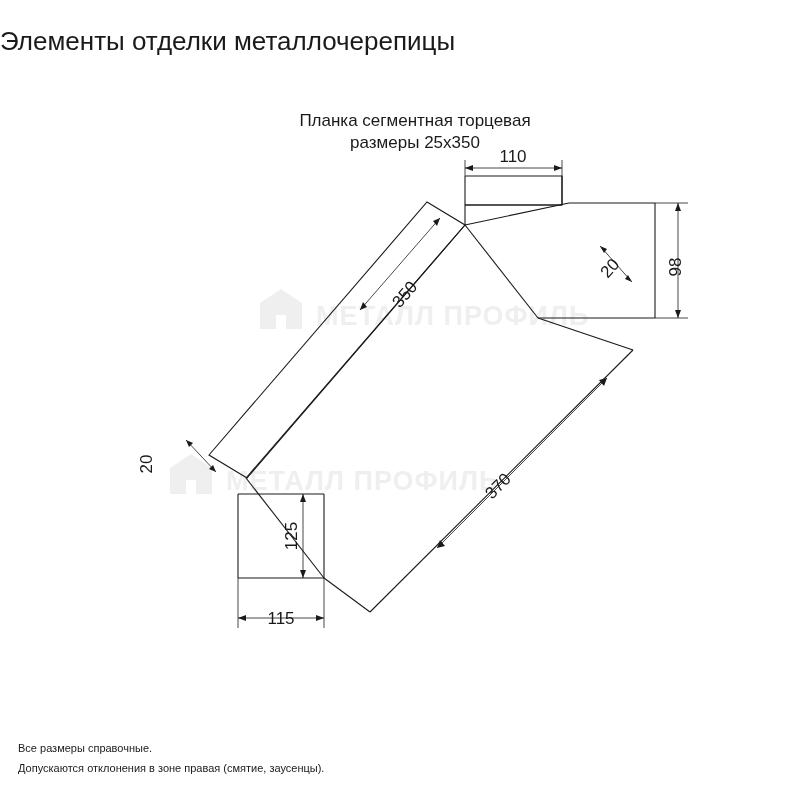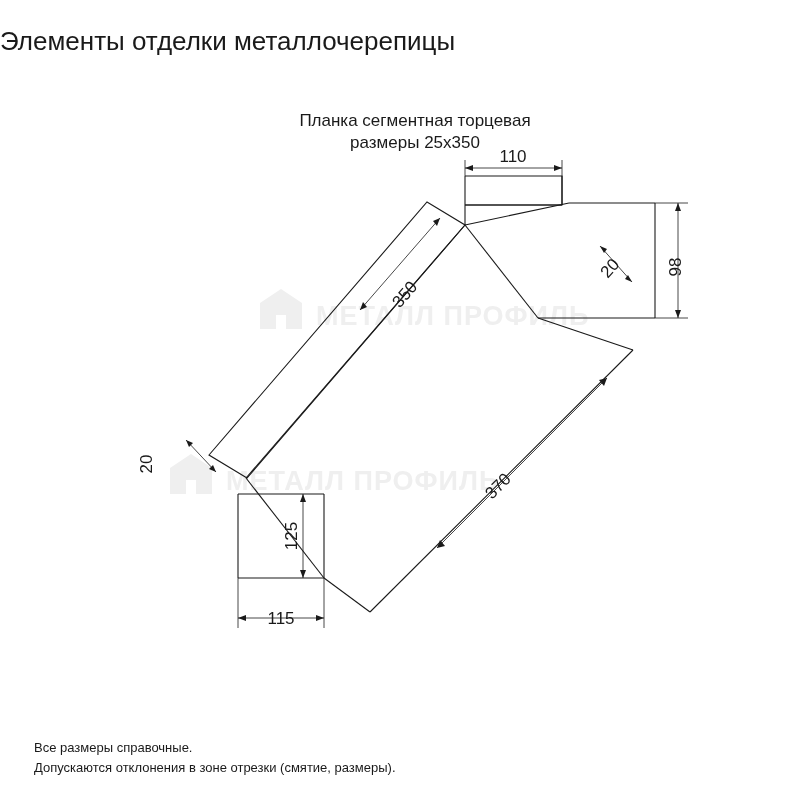--- a/index.html
+++ b/index.html
@@ -44,23 +44,23 @@
   }
   .drawing {
     position: absolute;
     left: 0;
     top: 0;
     width: 800px;
     height: 800px;
   }
   .footnotes {
     position: absolute;
-    left: 34px;
+    left: 18px;
     bottom: 22px;
-    font-size: 13px;
+    font-size: 11px;
     color: #1a1a1a;
     line-height: 20px;
   }
   .footnote-line { display: block; }
   svg text {
     font-family: "Liberation Sans", sans-serif;
     fill: #1a1a1a;
   }
   .wm {
     fill: #efefef;
@@ -225,16 +225,16 @@
       <text x="502" y="490" text-anchor="middle" transform="rotate(-45 502 490)">370</text>
       <text x="152" y="464" text-anchor="middle" transform="rotate(-90 152 464)">20</text>
       <text x="297" y="536" text-anchor="middle" transform="rotate(-90 297 536)">125</text>
       <text x="281" y="624" text-anchor="middle">115</text>
     </g>
 
   </svg>
 
   <div class="footnotes">
     <span class="footnote-line">Все размеры справочные.</span>
-    <span class="footnote-line">Допускаются отклонения в зоне отрезки (смятие, размеры).</span>
+    <span class="footnote-line">Допускаются отклонения в зоне правая (смятие, заусенцы).</span>
   </div>
 
 </div>
 
 </body></html>

